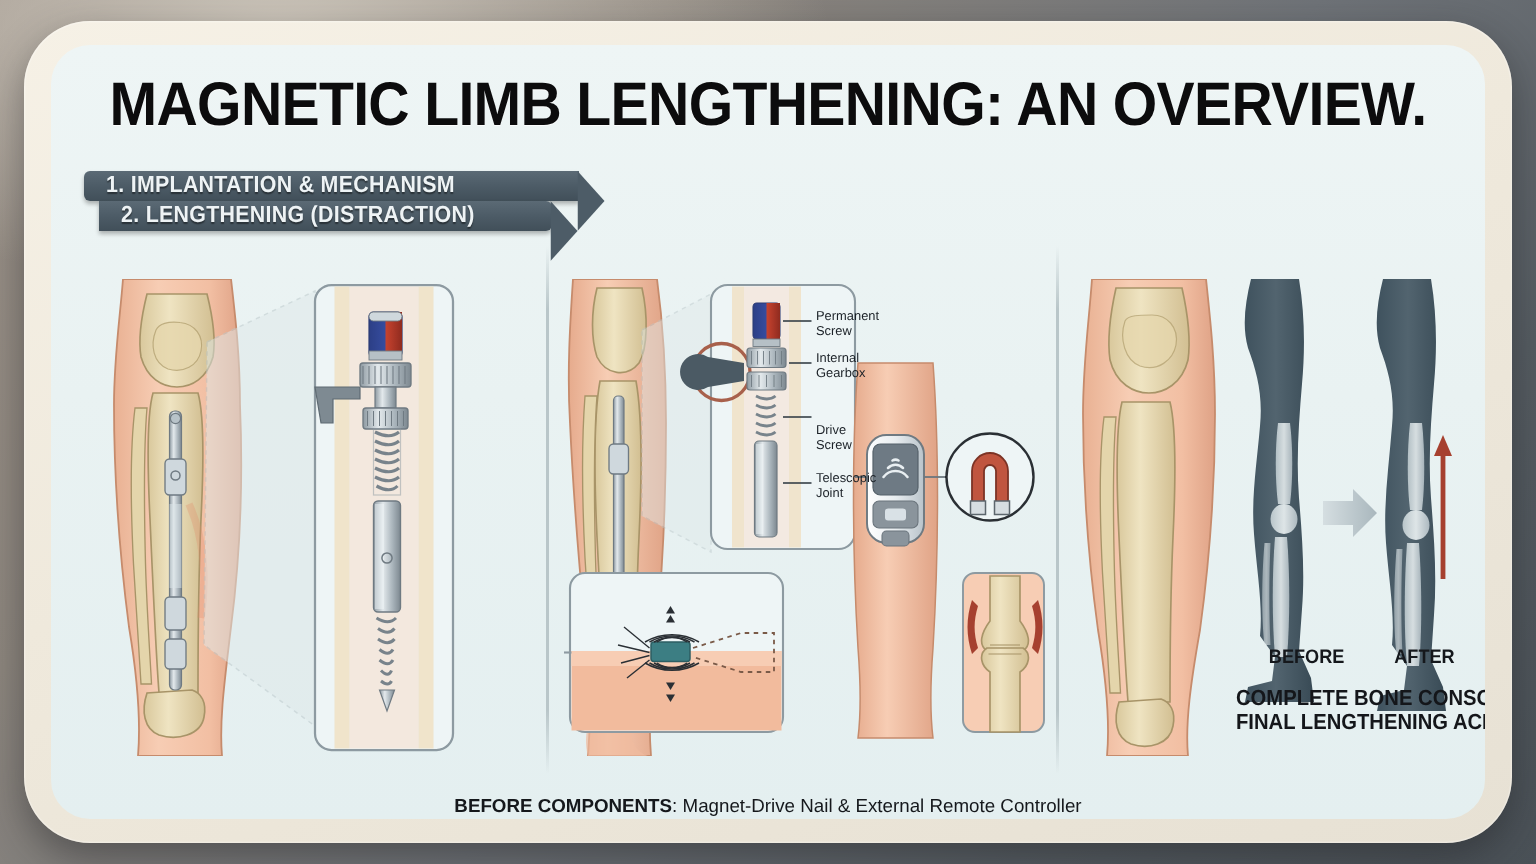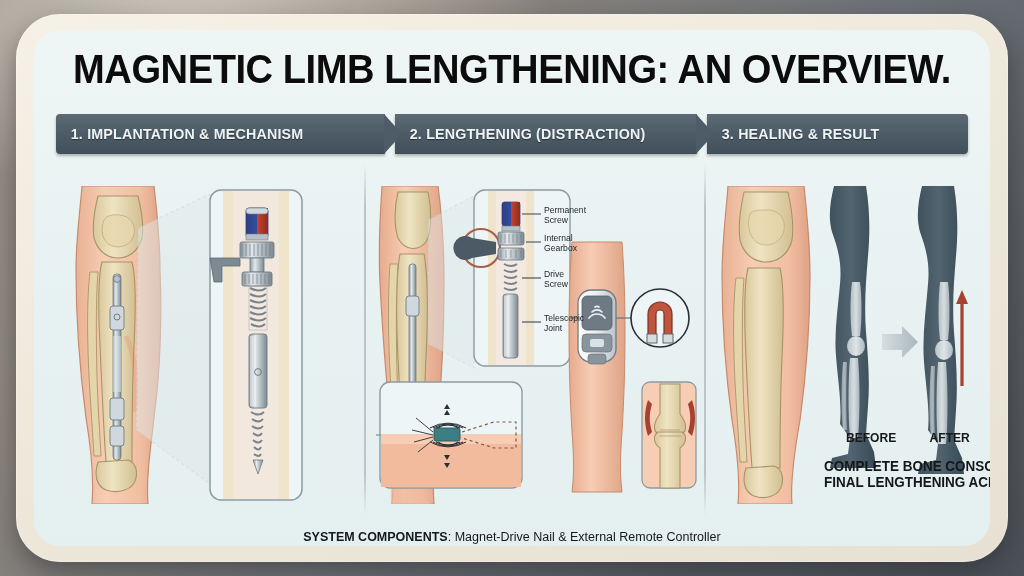--- a/index.html
+++ b/index.html
@@ -33,20 +33,21 @@
     font-weight:bold;font-size:41px;letter-spacing:-.5px;color:#0c0c0d;
     transform:scaleX(.93);transform-origin:50% 50%;
     text-shadow:0 1px 0 rgba(255,255,255,.8);
     white-space:nowrap;
   }
 
   
   .banner{
     position:absolute;left:22px;top:84px;width:912px;height:40px;
     display:flex;
+    flex-direction:column;
   }
   .stage{
     position:relative;height:40px;
     background:linear-gradient(180deg,#5b6a75 0%, #4d5c67 48%, #414f59 100%);
     display:flex;align-items:center;
     box-shadow:0 2px 3px rgba(0,0,0,.28);
   }
   .stage:first-child{border-radius:4px 0 0 4px;}
   .stage:last-child{border-radius:0 4px 4px 0;}
   .stage .lbl{
@@ -119,23 +120,20 @@
 
       <div class="stage s2">
         <span class="lbl">2. LENGTHENING (DISTRACTION)</span>
         <span class="chev">
           <svg width="20" height="40" viewBox="0 0 20 40">
               <path d="M0,0 L18,20 L0,40 Z" fill="#4d5c67"></path>
             </svg>
         </span>
       </div>
 
-      <div class="stage s3">
-        <span class="lbl">3. HEALING &amp; RESULT</span>
-      </div>
     </div>
 
     <div class="panels">
 
       <div class="vdiv" style="left:308px"></div>
       <div class="vdiv" style="left:648px"></div>
 
       <svg class="illus" style="left:8px;top:24px" width="296" height="318" viewBox="0 0 296 318">
         <defs>
           <linearGradient id="skinG" x1="0" y1="0" x2="1" y2="0">
@@ -418,21 +416,21 @@
             <path d="M316,214 C320,226 320,238 316,250 L312,246 C315,236 315,228 312,218 Z"></path>
           </g>
         </g>
       </svg>
 
 
       <div class="cal-lbl" style="left:488px;top:44px">Permanent
 Screw</div>
       <div class="cal-lbl" style="left:488px;top:72px">Internal
 Gearbox</div>
-      <div class="cal-lbl" style="left:488px;top:108px">Drive
+      <div class="cal-lbl" style="left:488px;top:120px">Drive
 Screw</div>
       <div class="cal-lbl" style="left:488px;top:152px">Telescopic
 Joint</div>
 
       <svg class="illus" style="left:660px;top:24px" width="252" height="318" viewBox="0 0 252 318">
         <defs>
           <linearGradient id="sil" x1="0" y1="0" x2="1" y2="0">
             <stop offset="0" stop-color="#3f525e"></stop>
               <stop offset=".45" stop-color="#52646f"></stop>
             <stop offset="1" stop-color="#384a55"></stop>
@@ -487,17 +485,17 @@
       <div class="ba-lbl" style="left:872px;top:268px">AFTER</div>
 
       <div class="cap" style="left:768px;top:296px">
         <span class="l1">COMPLETE BONE CONSOLIDATION.</span>
         <span class="l1">FINAL LENGTHENING ACHIEVED.</span>
       </div>
 
     </div>
 
     <div class="footer">
-      <b>SYSTEM COMPONENTS</b><span>: Magnet-Drive Nail &amp; External Remote Controller</span>
+      <b>BEFORE COMPONENTS</b><span>: Magnet-Drive Nail &amp; External Remote Controller</span>
     </div>
 
   </div>
 </div>
 
 </body></html>

